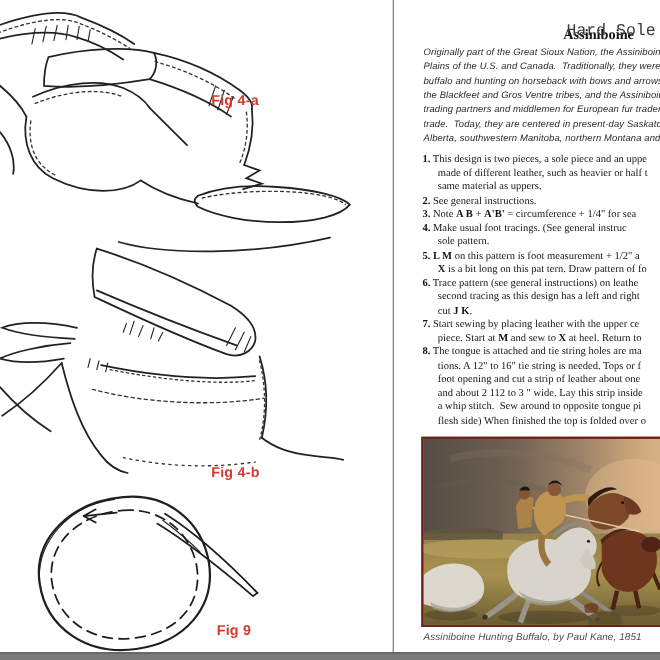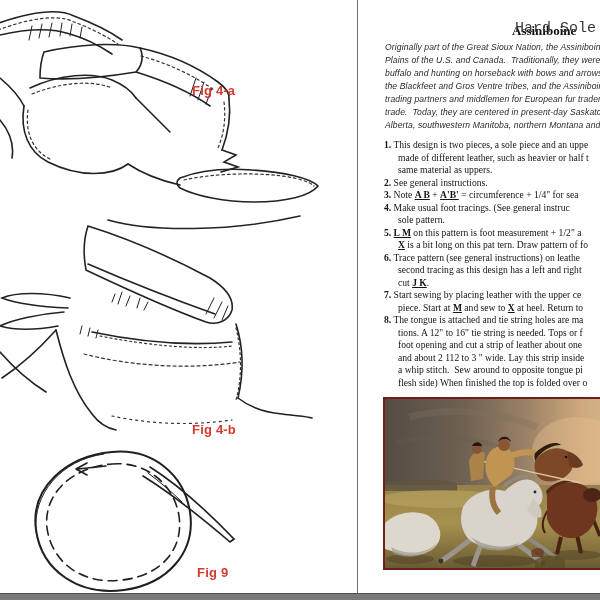--- a/index.html
+++ b/index.html
@@ -31,21 +31,21 @@
     white-space:pre;font-family:"Liberation Sans",sans-serif;font-style:italic;
     font-size:8.6px;line-height:13px;color:#2a2a2a;letter-spacing:.1px;
   }
   .steps{position:absolute;left:24px;top:139px;width:400px;}
   .step-line{
     white-space:pre;font-family:"Liberation Serif",serif;
     font-size:9.6px;line-height:12.5px;color:#141414;
   }
   .step-line.cont{padding-left:14px;}
   .step-line .num{font-weight:bold;}
-  .step-line b{font-weight:bold;text-decoration:underline;}
+  .step-line b{font-weight:bold;}
   .painting{
     position:absolute;left:23px;top:397px;width:232px;height:173px;
     border:2px solid #6e2018;box-sizing:border-box;background:#8a7a60;
   }
   .painting svg{display:block;}
   .caption{
     position:absolute;left:25px;top:574px;white-space:nowrap;
     font-family:"Liberation Sans",sans-serif;font-style:italic;
     font-size:9px;color:#4a4a4a;letter-spacing:.1px;
   }
@@ -251,15 +251,16 @@
       <g>
         <path d="M0,124 C10,114 28,110 42,116 C52,121 58,132 54,142 C50,152 36,158 20,156 L0,150 Z" fill="#ddd8cd"></path>
         <path d="M6,148 C20,156 40,156 52,144 C46,156 24,162 8,154 Z" fill="#a39e92" opacity="0.7"></path>
       </g>
 
       <path d="M150,161 C160,155 172,155 180,161 L180,169 L150,169 Z" fill="#5c4e2c" opacity="0.8"></path>
       <path d="M146,152 C150,148 156,148 159,152 L158,158 L147,158 Z" fill="#6b3a22" opacity="0.8"></path>
     </svg>
   </div>
 
+  <div class="caption">Assiniboine Hunting Buffalo, by Paul Kane, 1851</div>
 </div>
 
 <div class="bottom-bar"></div>
 
 </body></html>

